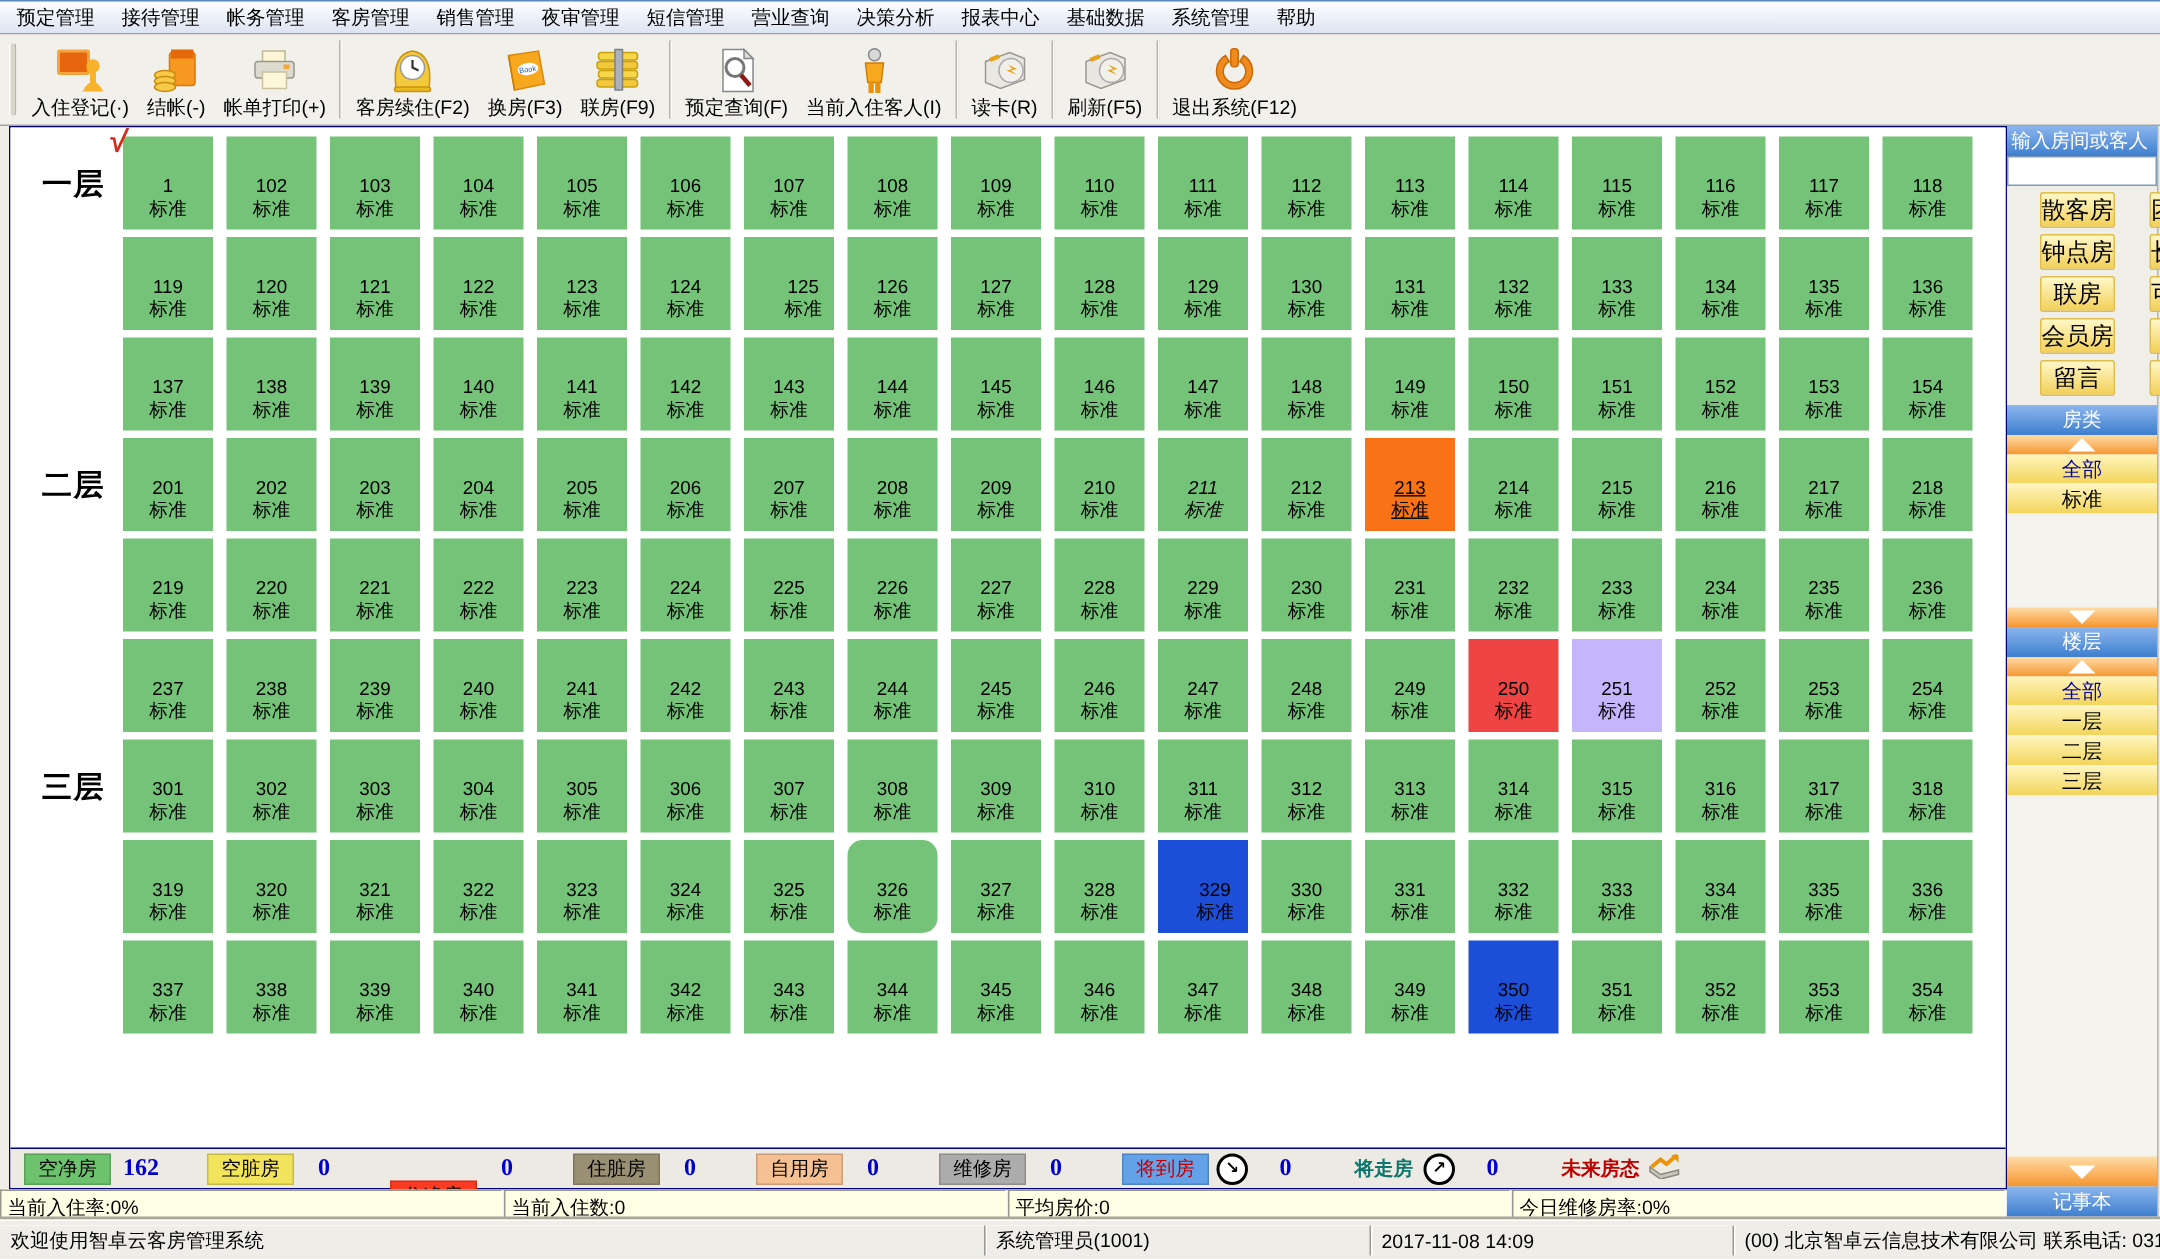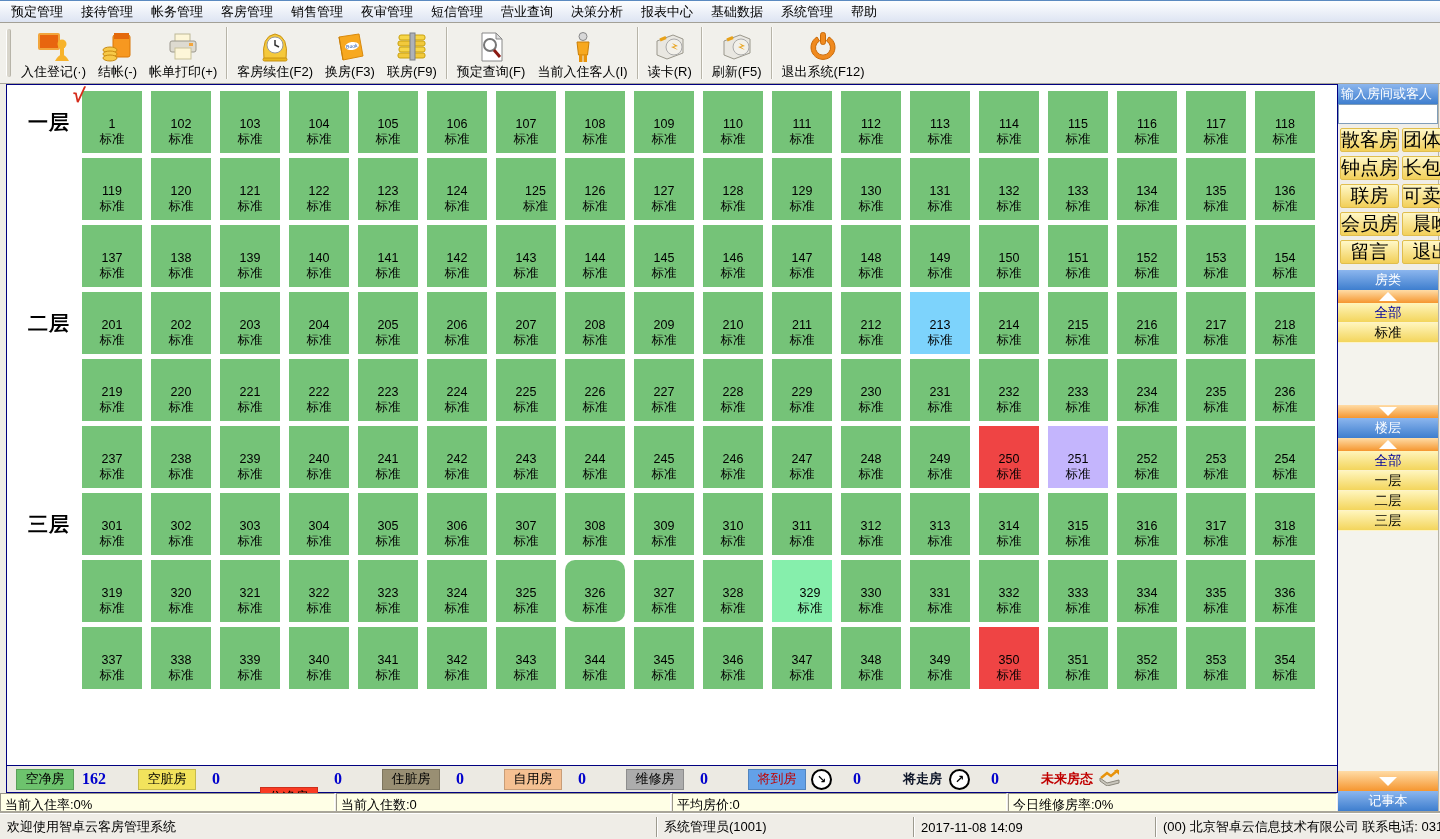--- a/index.html
+++ b/index.html
@@ -64,21 +64,21 @@
     display:flex;flex-direction:column;background:#F0EEE8;border-right:1px solid #B7B4A8;}
   .sb-header{height:20px;flex:0 0 auto;background:linear-gradient(#8CB6EE,#3E7ECE);
     color:#FFF;display:flex;align-items:center;font-size:13px;}
   .sb-header.left{padding-left:3px;}
   .sb-header.center{justify-content:center;}
   .sb-input{height:18px;flex:0 0 auto;border:1px solid #7F9DB9;margin:0;background:#FFF;
     font-size:13px;padding:0 2px;}
   .qbtns{display:grid;grid-template-columns:1fr 1fr;gap:4px 3px;padding:4px 2px 6px;}
   .qbtn{height:22px;background:linear-gradient(#FFF8C8,#F2CF58);border:1px solid #E0BE4E;
     border-radius:2px;display:flex;align-items:center;justify-content:center;
-    font-size:19px;cursor:default;white-space:nowrap;}
+    font-size:16px;cursor:default;white-space:nowrap;margin-left:20px;}
   .scrollbtn{height:13px;flex:0 0 auto;background:linear-gradient(#FFDCA6,#F5962F);
     display:flex;align-items:center;justify-content:center;cursor:default;}
   .scrollbtn.tall{height:20px;}
   .tri{width:0;height:0;border-left:9px solid transparent;border-right:9px solid transparent;}
   .tri.up{border-bottom:9px solid #FFF;}
   .tri.down{border-top:9px solid #FFF;}
   .opt{height:19px;flex:0 0 auto;background:linear-gradient(#FFF5BC,#F3D55C);
     border-bottom:1px solid #FDF3C8;display:flex;align-items:center;justify-content:center;
     font-size:13.5px;cursor:default;}
   .opt.selected{color:#00009C;}
@@ -519,29 +519,29 @@
               <div>标准</div>
             </div>
             <div class="room-tile" style="background: rgb(117, 195, 120);">
               <div>209</div>
               <div>标准</div>
             </div>
             <div class="room-tile" style="background: rgb(117, 195, 120);">
               <div>210</div>
               <div>标准</div>
             </div>
-            <div class="room-tile" style="background: rgb(117, 195, 120);">
+            <div class="room-tile" style="background: rgb(117, 195, 120); font-style: italic;">
               <div>211</div>
               <div>标准</div>
             </div>
             <div class="room-tile" style="background: rgb(117, 195, 120);">
               <div>212</div>
               <div>标准</div>
             </div>
-            <div class="room-tile" style="background: #7dd3fc;">
+            <div class="room-tile" style="background: #f97316; text-decoration: underline;">
               <div>213</div>
               <div>标准</div>
             </div>
             <div class="room-tile" style="background: rgb(117, 195, 120);">
               <div>214</div>
               <div>标准</div>
             </div>
             <div class="room-tile" style="background: rgb(117, 195, 120);">
               <div>215</div>
               <div>标准</div>
@@ -821,21 +821,21 @@
               <div>标准</div>
             </div>
             <div class="room-tile" style="background: rgb(117, 195, 120);">
               <div>327</div>
               <div>标准</div>
             </div>
             <div class="room-tile" style="background: rgb(117, 195, 120);">
               <div>328</div>
               <div>标准</div>
             </div>
-            <div class="room-tile" style="background: #86efac; padding-left: 16px;">
+            <div class="room-tile" style="background: #1d4ed8; padding-left: 16px;">
               <div>329</div>
               <div>标准</div>
             </div>
             <div class="room-tile" style="background: rgb(117, 195, 120);">
               <div>330</div>
               <div>标准</div>
             </div>
             <div class="room-tile" style="background: rgb(117, 195, 120);">
               <div>331</div>
               <div>标准</div>
@@ -908,21 +908,21 @@
               <div>标准</div>
             </div>
             <div class="room-tile" style="background: rgb(117, 195, 120);">
               <div>348</div>
               <div>标准</div>
             </div>
             <div class="room-tile" style="background: rgb(117, 195, 120);">
               <div>349</div>
               <div>标准</div>
             </div>
-            <div class="room-tile" style="background: #ef4444;">
+            <div class="room-tile" style="background: #1d4ed8;">
               <div>350</div>
               <div>标准</div>
             </div>
             <div class="room-tile" style="background: rgb(117, 195, 120);">
               <div>351</div>
               <div>标准</div>
             </div>
             <div class="room-tile" style="background: rgb(117, 195, 120);">
               <div>352</div>
               <div>标准</div>
@@ -961,21 +961,21 @@
           <div class="lg-item">
             <span class="lg-badge" style="color: rgb(0, 0, 0); background: rgb(172, 172, 172);">维修房</span>
             <span class="lg-count">0</span>
           </div>
           <div class="lg-item">
             <span class="lg-badge" style="color: rgb(192, 0, 0); background: rgb(99, 161, 232);">将到房</span>
             <span class="clockicon">↘</span>
             <span class="lg-count">0</span>
           </div>
           <div class="lg-item">
-            <span class="lg-label" style="color: #0f172a; margin: 0px 2px;">将走房</span>
+            <span class="lg-label" style="color: #0f766e; margin: 0px 2px;">将走房</span>
             <span class="clockicon">↗</span>
             <span class="lg-count">0</span>
           </div>
           <div class="lg-item">
             <span class="lg-label" style="color: rgb(192, 0, 0); margin: 0px 2px;">未来房态</span>
             <span style="margin: 0px 4px;"><svg width="22" height="17" viewBox="0 0 22 17">
                 <path d="M1 9 l7 5 12 -3 v3 l-12 3 -7 -5 z" fill="#C9C6BC" stroke="#8A877C"></path>
                 <path d="M2 9 l6 -5 4 3 7 -6" stroke="#E8930B" stroke-width="2.5" fill="none"></path>
                 <path d="M15 1 h5 v5 z" fill="#E8930B"></path>
               </svg></span>

